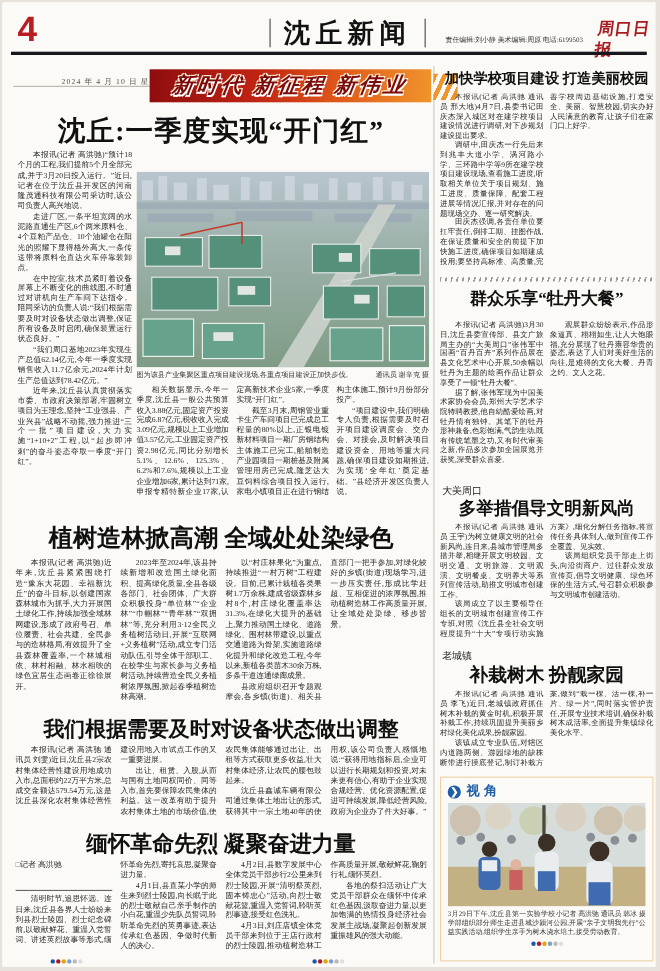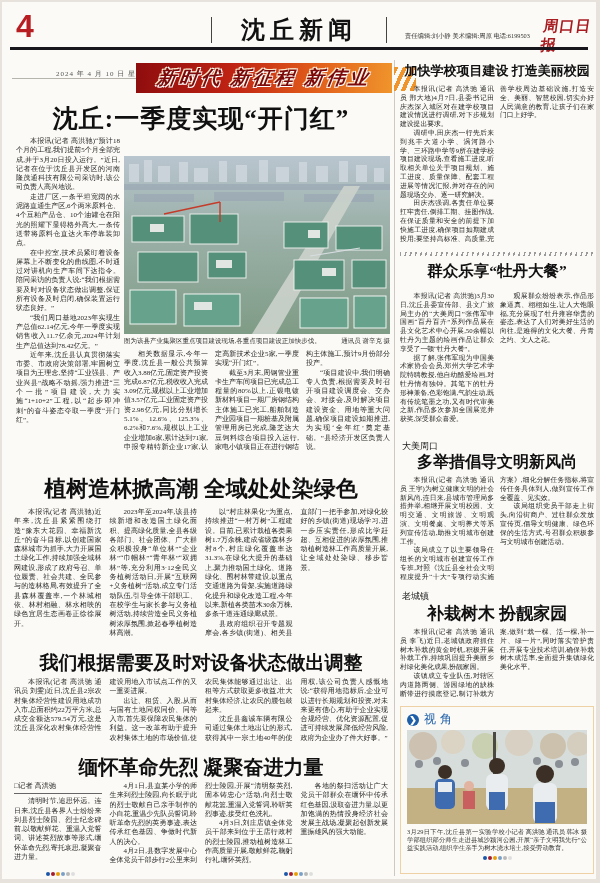--- a/index.html
+++ b/index.html
@@ -5,21 +5,21 @@
   html,body{margin:0;padding:0;}
   body{width:600px;height:883px;background:#e7e3dc;position:relative;overflow:hidden;
        font-family:"Liberation Serif","DejaVu Serif",serif;color:#222;}
   .page{position:absolute;left:2px;top:2px;width:594px;height:877px;background:#fbfaf6;}
 
   
   .pagenum{position:absolute;left:14px;top:6px;font-size:32px;font-weight:bold;color:#b81d22;
            font-family:"Liberation Sans",sans-serif;}
   .dateline{position:absolute;left:54px;top:28px;font-size:7px;color:#555;letter-spacing:1px;margin-top:39px;}
   .masttitle{position:absolute;left:197px;top:12px;width:200px;height:32px;display:flex;
-             align-items:center;justify-content:space-between;}
+             align-items:center;justify-content:flex-end;}
   .masttitle .bar{width:1px;height:26px;background:#444;margin:0 12px;}
   .masttitle .t{font-size:24px;font-weight:bold;letter-spacing:5px;color:#111;}
   .editorline{position:absolute;left:403px;top:30px;width:140px;font-size:6.3px;color:#333;}
   .masthead{position:absolute;left:540px;top:15px;font-size:15px;font-weight:bold;color:#a81b20;
             transform:skewX(-8deg);letter-spacing:1px;}
   .headrule{position:absolute;left:8px;top:45px;width:578px;height:2.5px;background:#16161c;}
 
   
   .vdivider{position:absolute;left:392px;top:58px;width:1px;height:816px;background:#ccc9c2;}
   .leftcol{position:absolute;left:10px;top:58px;width:378px;height:818px;}
@@ -51,38 +51,38 @@
   .art1-col1{position:absolute;left:4px;top:77px;width:104px;height:331px;}
   .photo1{position:absolute;left:112px;top:96px;width:266px;height:178px;overflow:hidden;}
   .caption1{position:absolute;left:112px;top:277px;width:266px;font-size:6.5px;color:#333;
             display:flex;justify-content:space-between;}
   .art1-bottom{position:absolute;left:112px;top:290px;width:266px;height:118px;
                column-count:3;column-gap:7px;}
 
   .sec2-b{position:absolute;left:2px;top:448px;width:374px;height:139px;column-count:4;column-gap:8px;}
   .sec3-b{position:absolute;left:2px;top:618px;width:374px;height:72px;column-count:4;column-gap:8px;}
   .sec4-b{position:absolute;left:2px;top:722px;width:374px;height:86px;column-count:4;column-gap:8px;}
-  .byline{text-indent:0 !important;border-bottom:1px solid #666;padding-bottom:2px;margin-bottom:3px !important;
+  .byline{text-indent:0 !important;border-bottom:1px solid #666;padding-bottom:18px;margin-bottom:3px !important;
           font-size:7.2px;}
 
   .rA-b{position:absolute;left:0;top:25px;width:194px;height:162px;column-count:2;column-gap:6px;}
   .rsep{position:absolute;left:0;top:192px;width:194px;height:4px;
         background:repeating-linear-gradient(105deg,#9a9a9a 0 1.5px,transparent 1.5px 5px);}
   .rB-b{position:absolute;left:0;top:232px;width:194px;height:140px;column-count:2;column-gap:6px;}
   .kicker{position:absolute;left:2px;font-size:9px;color:#222;}
   .rC-b{position:absolute;left:0;top:416px;width:194px;height:110px;column-count:2;column-gap:6px;}
   .rD-b{position:absolute;left:0;top:568px;width:194px;height:74px;column-count:2;column-gap:6px;}
 
   
   .sj-box{position:absolute;left:0;top:646px;width:180px;height:156px;border:1px solid #eed2a6;
           padding:5px 6px;}
   .sj-label{display:flex;align-items:center;height:15px;}
   .sj-icon{width:12px;height:12px;border-radius:50%;background:#1f5fa8;color:#fff;font-size:9px;
            line-height:12px;text-align:center;font-weight:bold;font-family:"Liberation Sans",sans-serif;}
-  .sj-text{font-size:12px;font-weight:normal;color:#1f5fa8;letter-spacing:4px;margin-left:5px;}
+  .sj-text{font-size:12px;font-weight:bold;color:#1f5fa8;letter-spacing:4px;margin-left:5px;}
   .photo2{width:180px;height:94px;margin-top:3px;overflow:hidden;}
   .sj-cap{margin-top:4px;font-size:6.3px;line-height:8.2px;text-align:justify;color:#333;}
   .sj-cap .credit{float:right;}
 
   
   .dots{display:flex;gap:1px;}
   .dots i{width:4px;height:4px;border-radius:50%;display:block;}
   .d1{background:#1a57a8;} .d2{background:#a51d2d;} .d3{background:#e8a00a;}
   .d4{background:#7aa0c8;} .d5{background:#b9b9b9;} .d6{background:#dedede;}
   .dots-a{position:absolute;left:34px;top:812px;}

